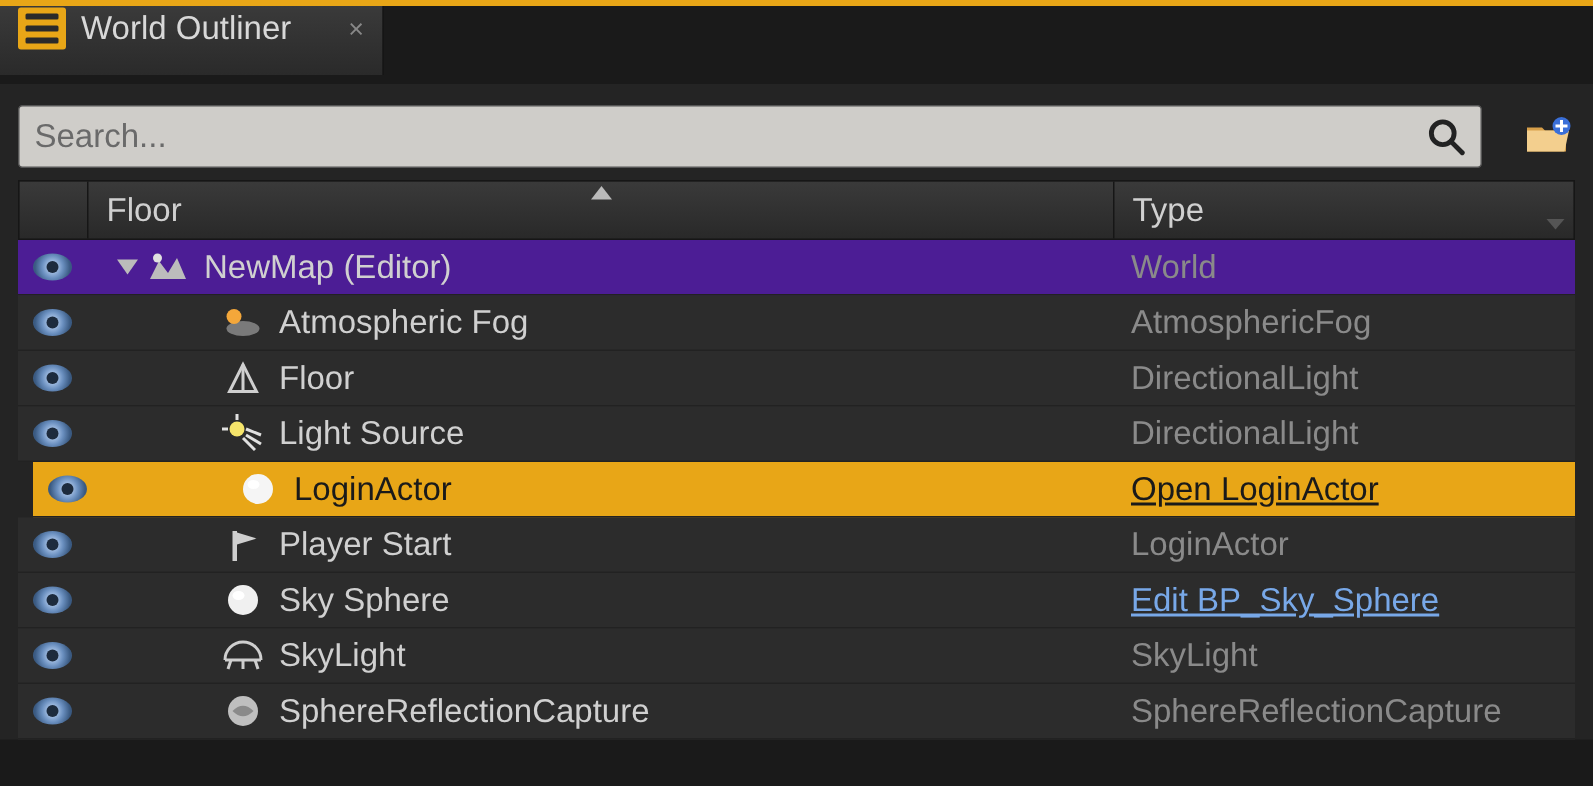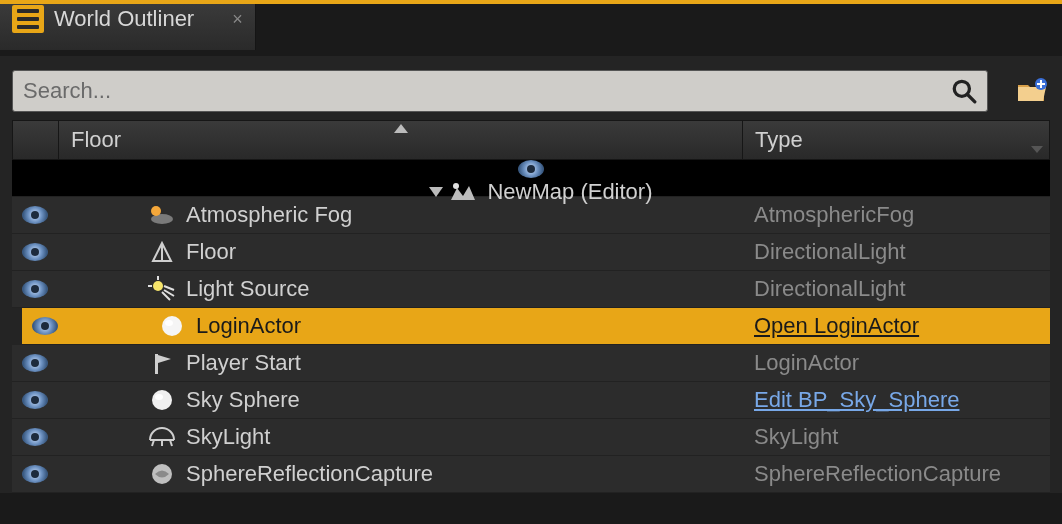--- a/index.html
+++ b/index.html
@@ -133,21 +133,21 @@
   border-top: 7px solid #555;
 }
 .tree { }
 .row {
   display: flex;
   align-items: center;
   height: 37px;
   background: #2c2c2c;
   border-bottom: 1px solid #222;
 }
-.row.root { background: #000000; flex-direction: column; }
+.row.root { background: #4c1d95; }
 .row.selected { background: #e8a617; margin-left: 10px; }
 .row.selected .type-cell, .row.selected .label-text { color: #1a1a1a; font-weight: 500; }
 .row.selected .type-cell { text-decoration: underline; }
 .eye-cell {
   width: 46px;
   display: flex;
   justify-content: center;
   align-items: center;
 }
 .eye-icon {
@@ -265,20 +265,21 @@
       <div class="label-cell">
         <div class="expand-arrow"></div>
         <div class="item-icon">
           <svg width="28" height="24" viewBox="0 0 28 24">
               <path d="M2 20 L8 8 L14 16 L20 6 L26 20 Z" fill="#bcbcbc"></path>
               <circle cx="7" cy="6" r="3" fill="#e0e0e0"></circle>
             </svg>
         </div>
         <span class="label-text">NewMap (Editor)</span>
       </div>
+      <div class="type-cell">World</div>
     </div>
 
     <div class="row">
       <div class="eye-cell">
           <div class="eye-icon"></div>
         </div>
       <div class="label-cell">
         <span class="indent" style="width:60px"></span>
         <div class="item-icon">
           <svg width="28" height="24" viewBox="0 0 28 24">

